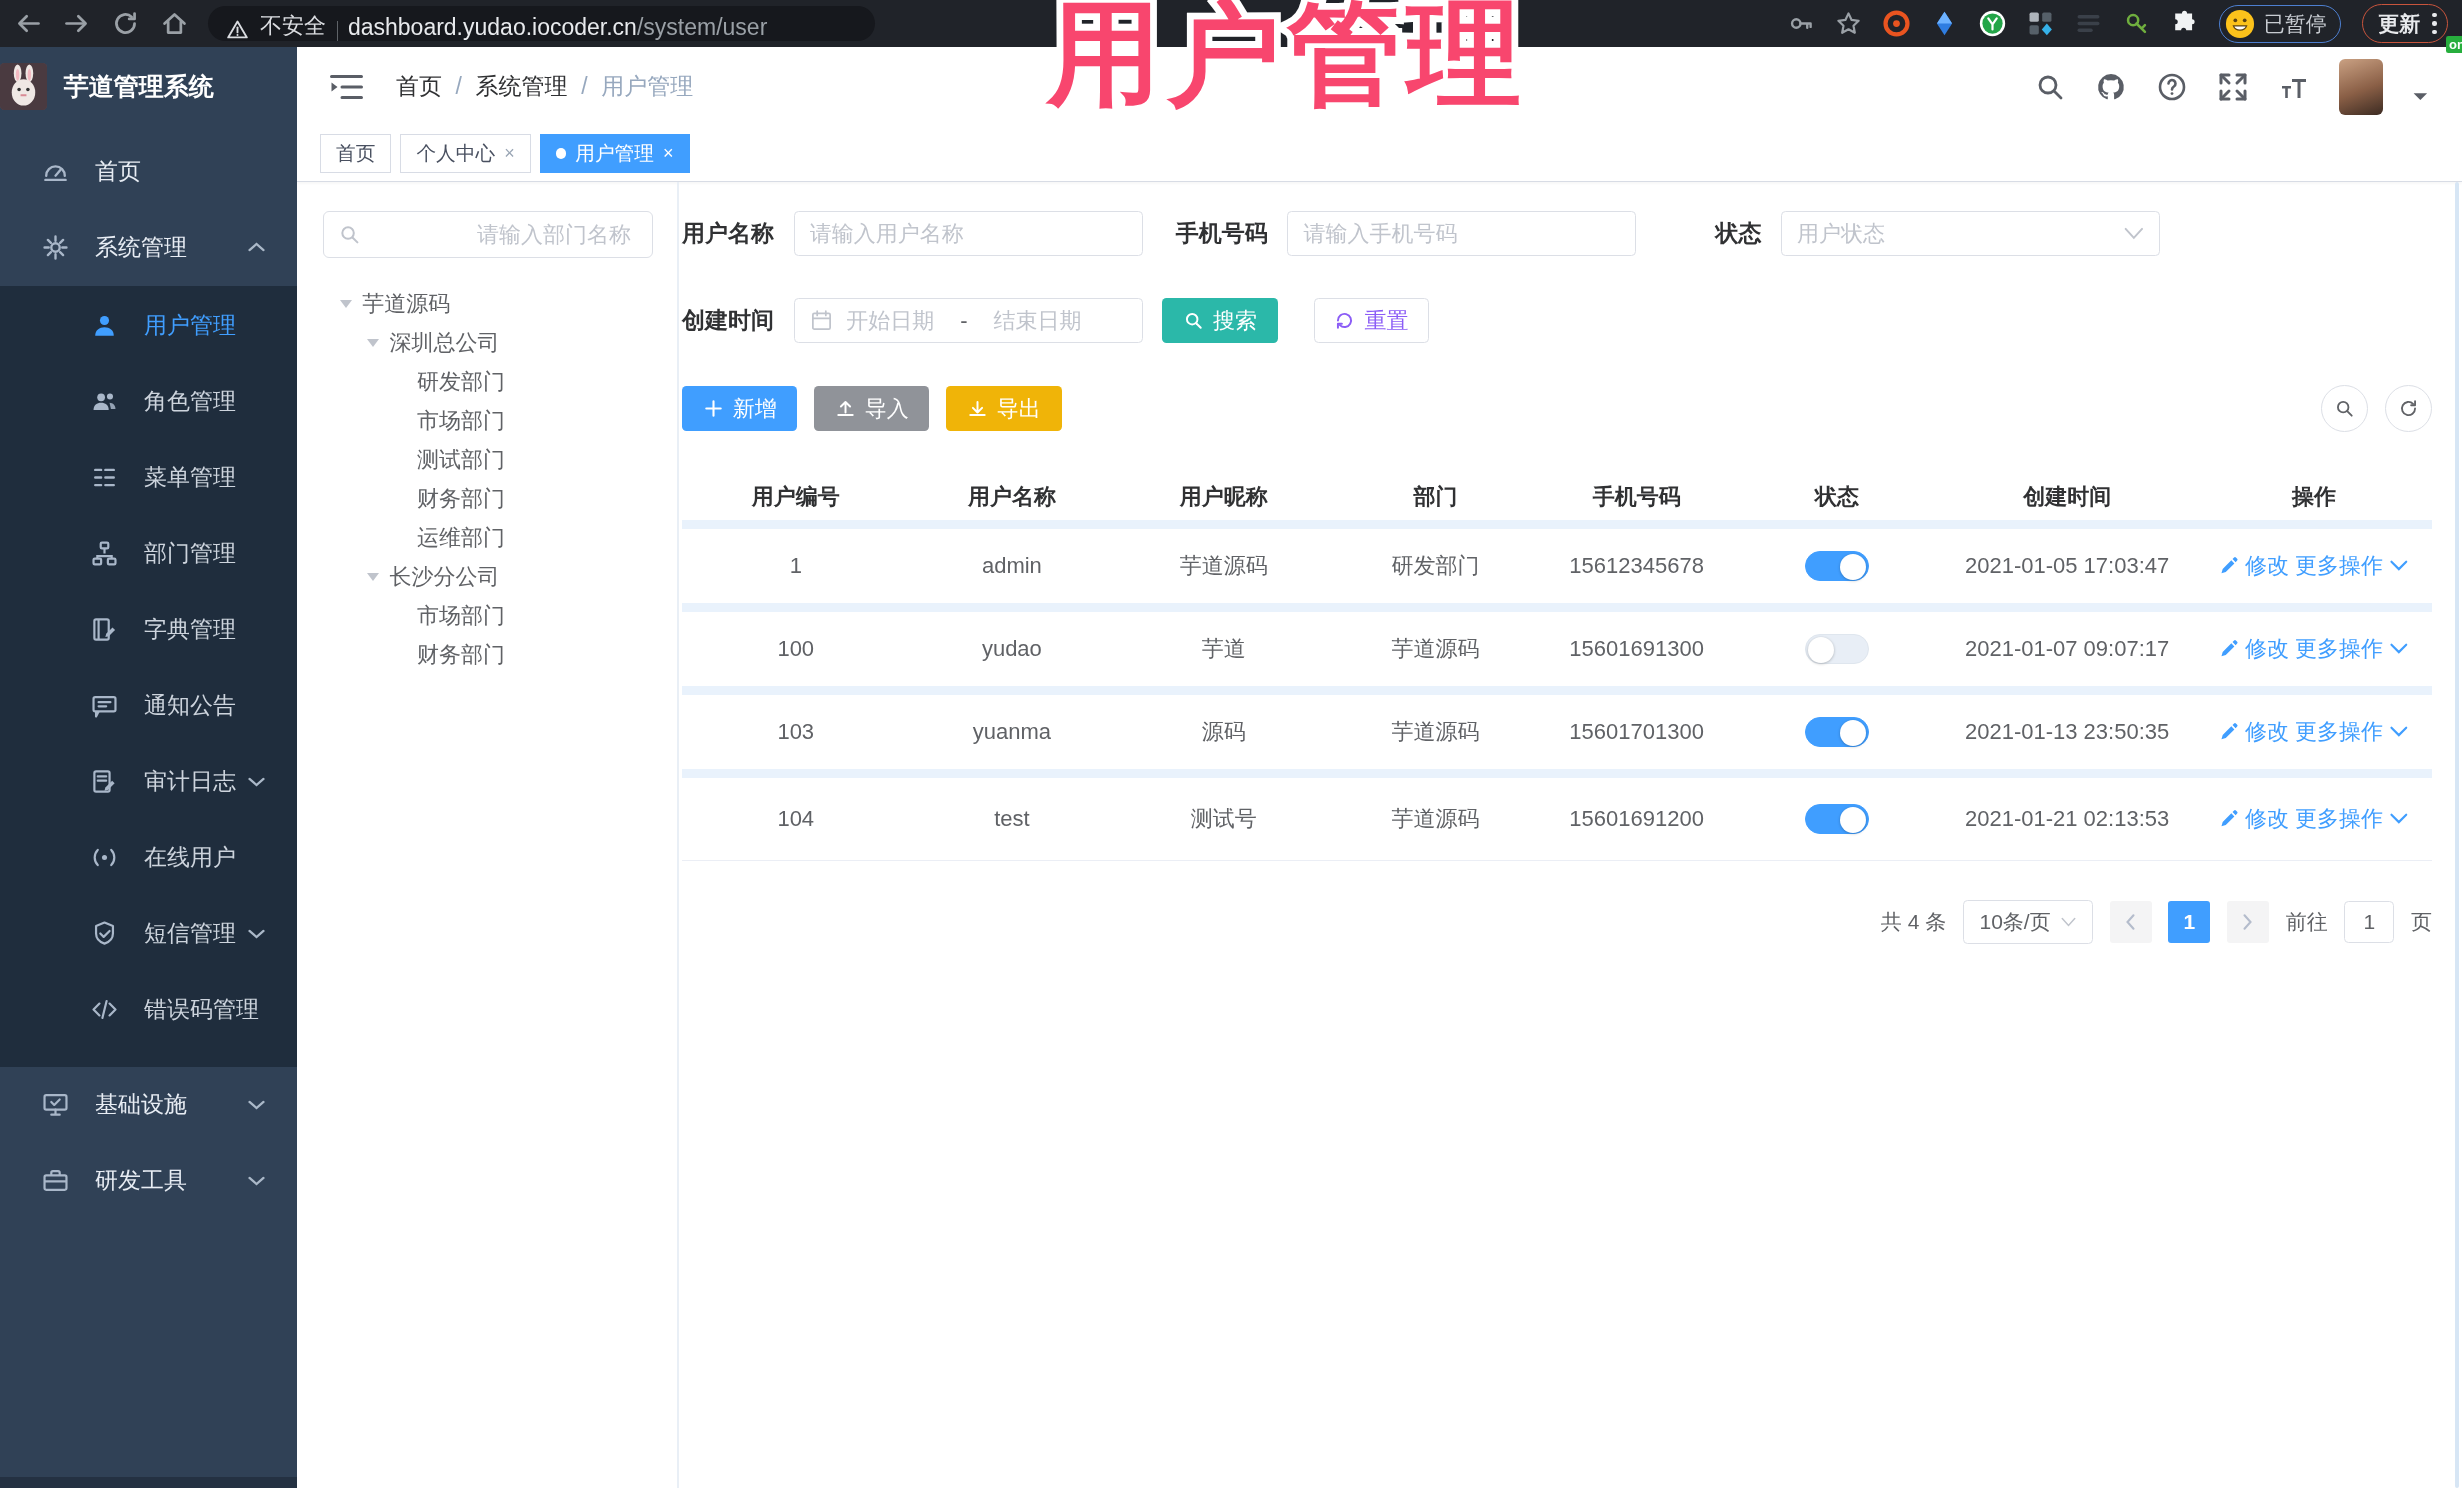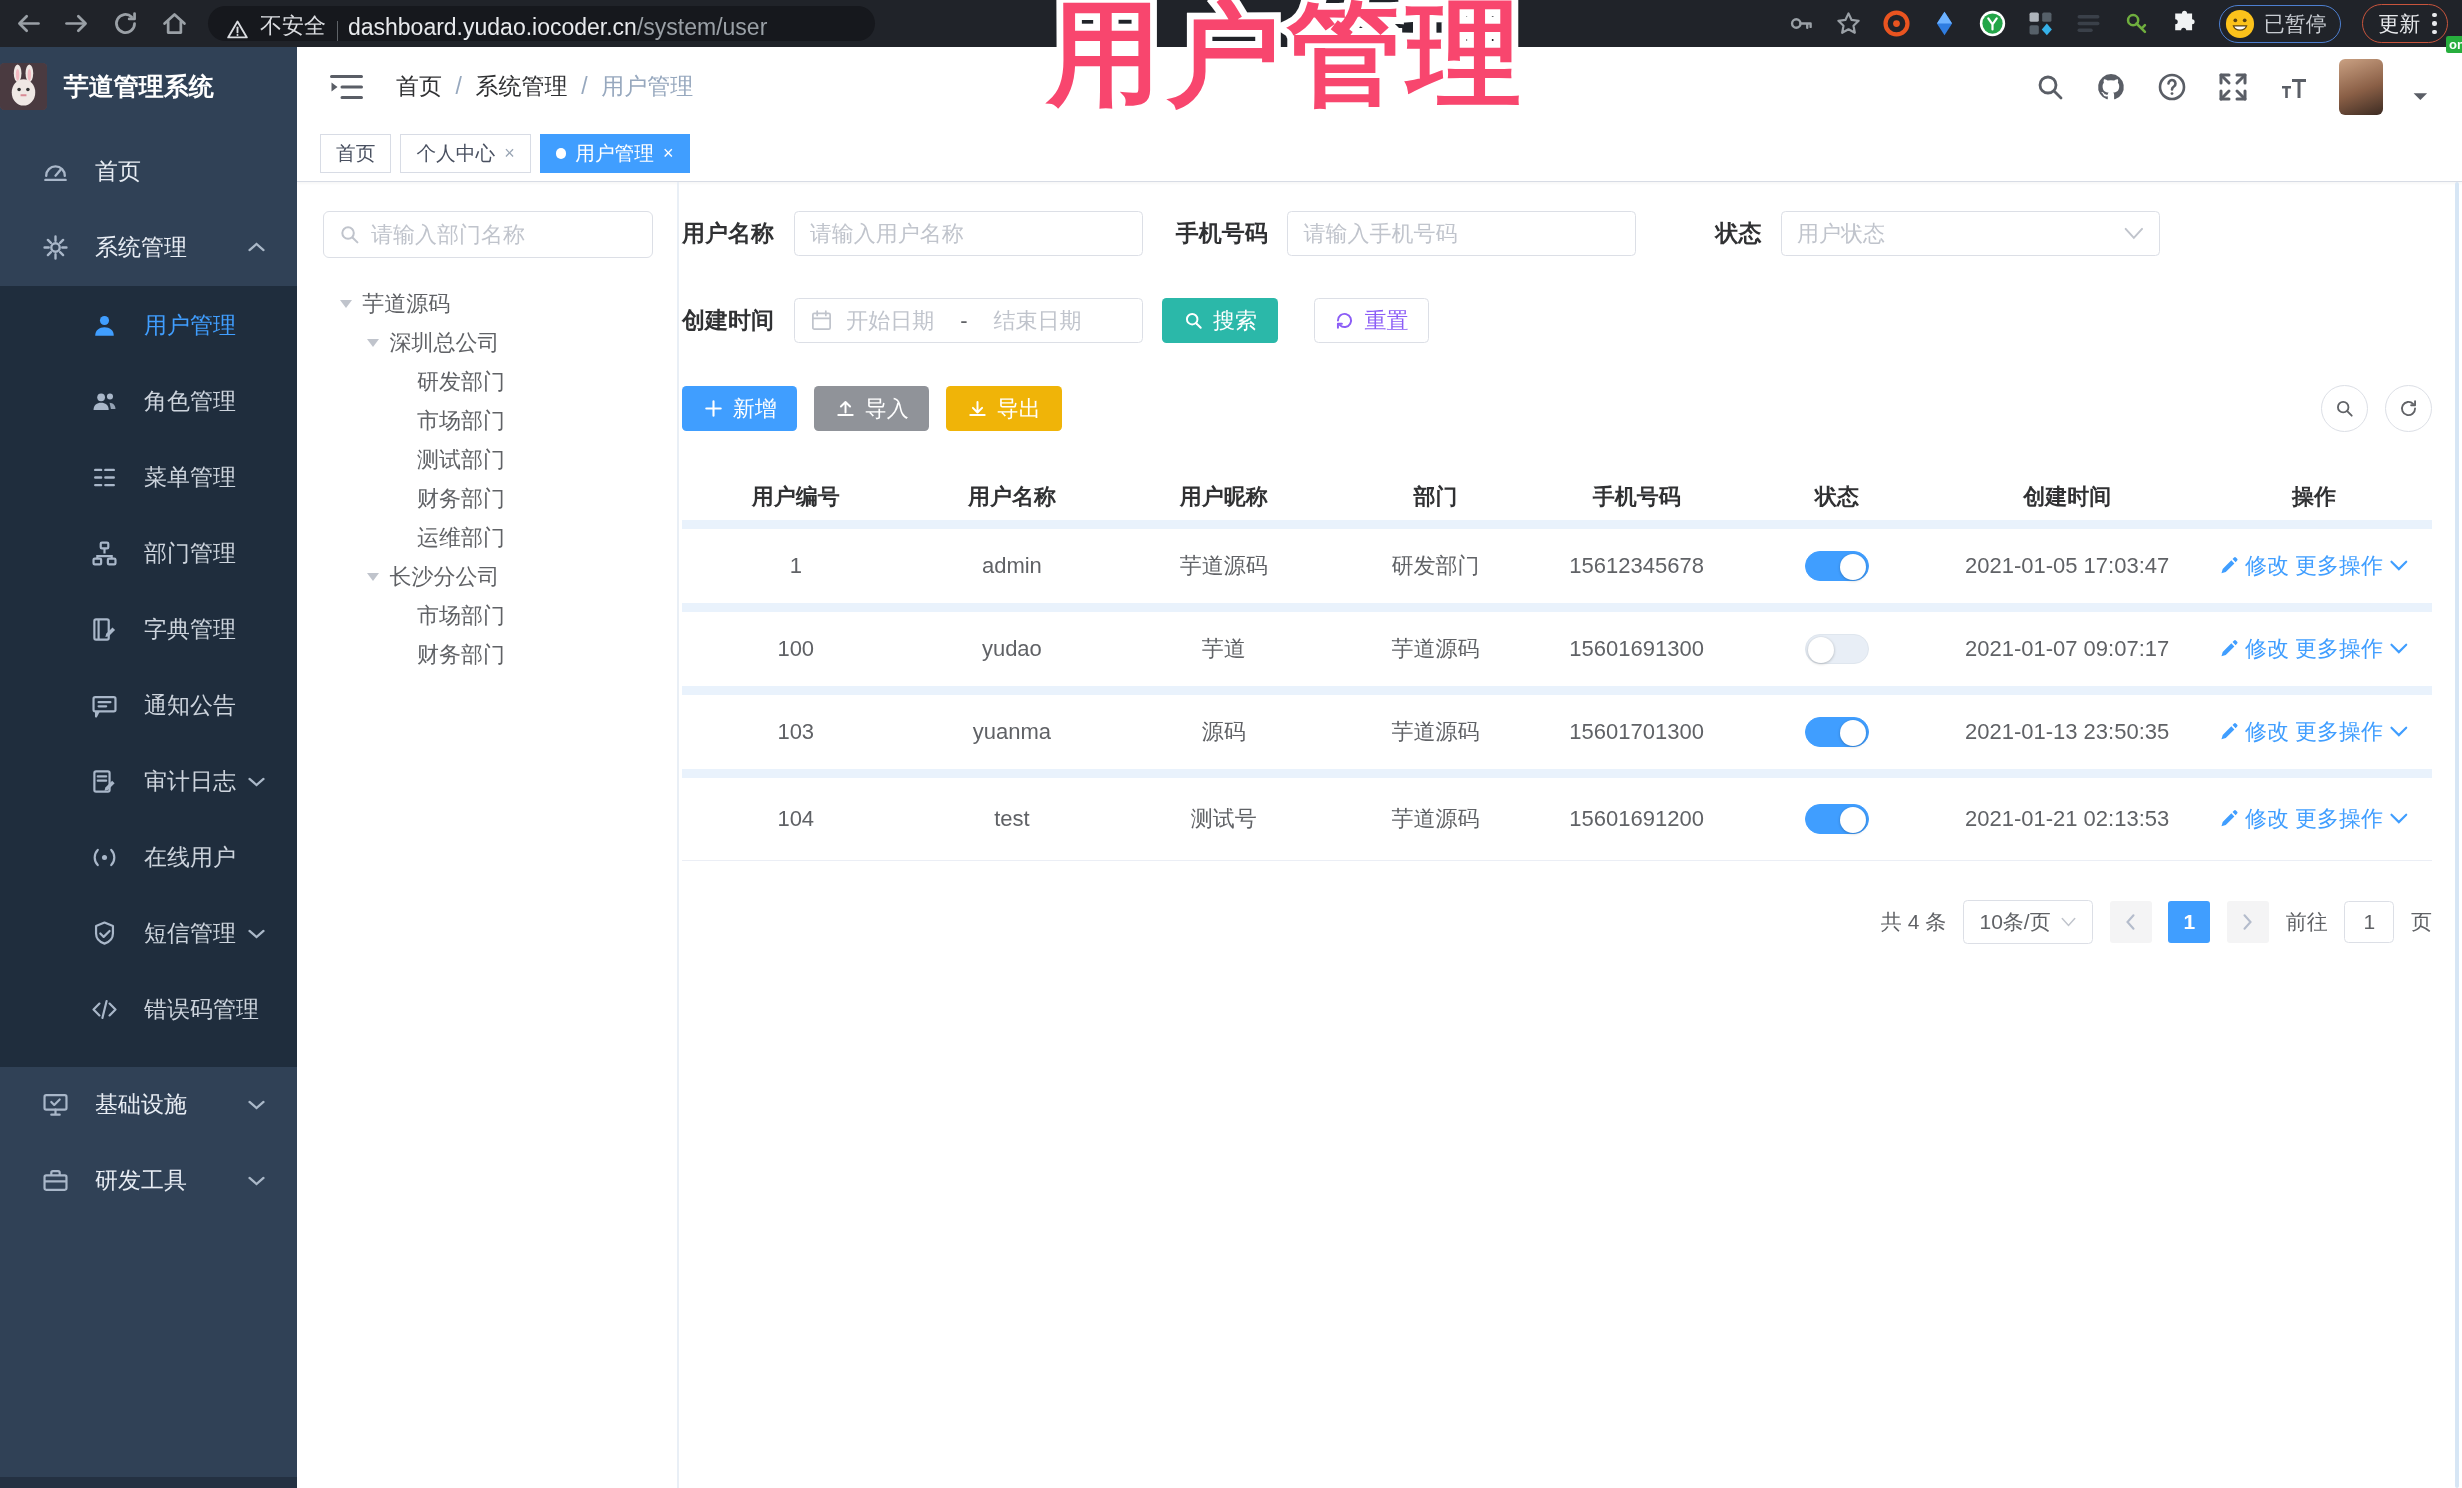--- a/index.html
+++ b/index.html
@@ -18,21 +18,21 @@
   .url-div { width:0.8px; height:19.7px; background:#5f6368; }
   .url-text { font-size:23px; color:#e8eaed; white-space:nowrap; }
   .url-path { color:#9aa0a6; }
   .bright { margin-left:auto; display:flex; align-items:center; gap:21px; }
   .ext-ico { width:27px; height:27px; position:relative; }
   .on-badge { position:absolute; right:-6px; bottom:-6px; background:#27ae3d; color:#fff;
     font-size:13px; padding:0.8px 3px; border-radius:2.3px; font-weight:700; }
   .profile-pill { display:flex; align-items:center; gap:9px; border:1.5px solid #4d7fd0;
     border-radius:19.7px; padding:3px 13.6px 3px 4.5px; color:#c7cbd1; font-size:21px; }
   .update-pill { display:flex; align-items:center; gap:12px; border:1.5px solid #c8543c;
-    border-radius:19.7px; padding:4.5px 10.6px 4.5px 15px; color:#e8eaed; font-size:21px; }
+    border-radius:19.7px; padding:4.5px 10.6px 4.5px 15px; color:#e8eaed; font-size:21px;font-weight:bold; }
   .kebab { display:flex; flex-direction:column; gap:3.8px; }
   .kebab i { width:4.5px; height:4.5px; border-radius:50%; background:#e8eaed; }
 
   
   .overlay-title { position:absolute; left:1047px; top:-12px; z-index:60;
     font-size:114px; font-weight:800; letter-spacing:6px; line-height:1.15; pointer-events:none; }
   .overlay-title .stroke { position:absolute; left:0; top:0; color:#fff; -webkit-text-stroke:13.6px #fff; }
   .overlay-title .fill { position:relative; color:#f8466e; }
 
   
@@ -75,21 +75,21 @@
   .tab .dot { width:10.6px; height:10.6px; border-radius:50%; background:#fff; }
 
   .content { position:relative; height:calc(100% - 135px); }
   .content-divider { position:absolute; left:380px; top:0; bottom:0; width:1.5px; background:#e9eff6; }
   .scroll-edge { position:absolute; right:3px; top:0; bottom:0; width:3.8px; background:#d7e6f5; border-radius:2.3px; }
 
   
   .tree-panel { position:absolute; left:26px; top:29px; width:330px; }
   .tree-search { position:relative; }
   .tree-search input { width:100%; height:47px; border:0.8px solid #dcdfe6; border-radius:6px;
-    padding:0 21px 0 47px; font-size:22px; color:#606266; outline:none; }
+    padding:0 21px 0 47px; font-size:22px; color:#606266; outline:none;text-align:right; }
   .tree-search input::placeholder { color:#c0c4cc; }
   .tree-search .mag { position:absolute; left:15px; top:12px; width:23px; height:23px; color:#c0c4cc; }
   .tree { margin-top:26px; font-size:22px; color:#606266; }
   .tnode { height:39px; display:flex; align-items:center; gap:10.6px; }
   .tnode.lv1 { padding-left:16.7px; }
   .tnode.lv2 { padding-left:44px; }
   .tnode.lv3 { padding-left:94px; }
   .tcaret { width:0; height:0; border-left:6.8px solid transparent; border-right:6.8px solid transparent;
     border-top:8.3px solid #c0c4cc; }
 

